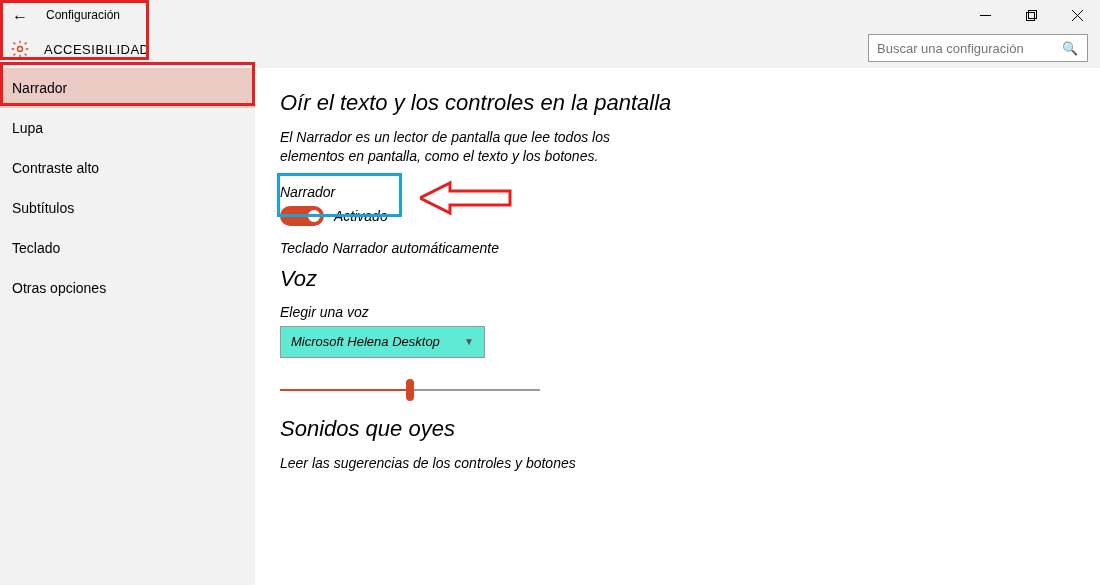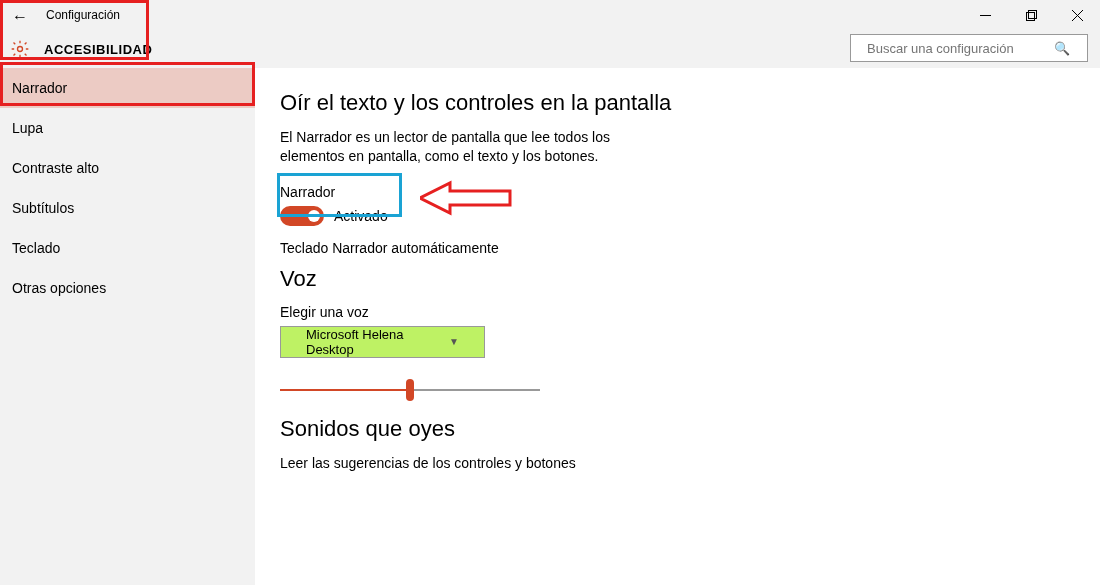--- a/index.html
+++ b/index.html
@@ -10,46 +10,46 @@
 .titlebar-left { display: flex; align-items: center; gap: 18px; padding-left: 12px; }
 .back-arrow { font-size: 16px; color: #000; cursor: pointer; }
 .titlebar-title { font-size: 12px; color: #000; }
 .window-controls { position: absolute; right: 0; top: 0; display: flex; }
 .win-btn { width: 46px; height: 30px; display: flex; align-items: center; justify-content: center; font-size: 11px; cursor: pointer; }
 .win-btn svg { stroke: #000; }
 
 
 .header { height: 38px; background: #f2f2f2; display: flex; align-items: center; padding-left: 10px; position: relative; }
 .gear { width: 20px; height: 20px; color: #d24726; margin-right: 14px; display:flex; align-items:center; justify-content:center; }
-.header-title { font-weight: 700; font-size: 13px; letter-spacing: 0.5px; }
-.search-box { position: absolute; right: 12px; top: 4px; width: 238px; height: 28px; border: 1px solid #999; background: #fff; display: flex; align-items: center; padding: 0 16px; }
+.header-title { font-weight: 400; font-size: 13px; letter-spacing: 0.5px; }
+.search-box { position: absolute; right: 12px; top: 4px; width: 220px; height: 28px; border: 1px solid #999; background: #fff; display: flex; align-items: center; padding: 0 8px; }
 .search-input { border: none; outline: none; flex: 1; font-size: 13px; color: #555; background: transparent; }
 .search-icon { font-size: 13px; color: #555; }
 
 
 .body { display: flex; height: calc(585px - 68px); }
 .sidebar { width: 255px; background: #f2f2f2; padding-top: 0; }
 .sidebar-item { height: 40px; display: flex; align-items: center; padding-left: 12px; font-size: 14px; color: #000; cursor: pointer; }
 .sidebar-item.selected { background: #eccbc4; }
-.content { flex: 1; padding: 22px 20px 0 25px; overflow: hidden; }
+.content { flex: 1; padding: 22px 20px 0 25px; overflow: hidden; font-style: italic; }
 
 
 h1.section { font-size: 22px; font-weight: 400; margin-bottom: 12px; }
 .desc { font-size: 14px; color: #000; max-width: 395px; line-height: 1.35; margin-bottom: 18px; }
 .label { font-size: 14px; margin-bottom: 6px; }
 .toggle-row { display: flex; align-items: center; gap: 10px; margin-bottom: 14px; }
 .toggle { width: 44px; height: 20px; border-radius: 10px; position: relative; cursor: pointer; }
 .toggle.on { background: #d24726; }
 .toggle.off { background: #fff; border: 2px solid #333; }
 .toggle .knob { position: absolute; width: 12px; height: 12px; border-radius: 50%; top: 50%; transform: translateY(-50%); }
 .toggle.on .knob { background: #fff; right: 4px; }
 .toggle.off .knob { background: #333; left: 3px; width:10px; height:10px; }
 .toggle-text { font-size: 14px; text-align: center; }
 
-.dropdown { height: 32px; border: 1px solid #999; width: 205px; display: flex; align-items: center; justify-content: space-between; padding: 0 25px; font-size: 13px; margin-bottom: 22px; cursor: pointer; background:#bef264; }
+.dropdown { height: 32px; border: 1px solid #999; width: 205px; display: flex; align-items: center; justify-content: space-between; padding: 0 10px; font-size: 13px; margin-bottom: 22px; cursor: pointer; background:#5eead4; }
 .chev { font-size: 10px; color: #555; }
 
 .slider-block { margin-bottom: 16px; width: 260px; }
 .slider-track { position: relative; height: 20px; display:flex; align-items:center; }
 .track-left { height: 2px; background: #d24726; flex: 0 0 50%; }
 .track-right { height: 2px; background: #999; flex: 1; }
 .thumb { position: absolute; left: 50%; transform: translateX(-50%); width: 8px; height: 22px; background: #d24726; border-radius: 4px; cursor: pointer; }
 
 
 .anno-red-1 { position: absolute; left: 0; top: 0; width: 149px; height: 60px; border: 3px solid #e62020; pointer-events: none; }

